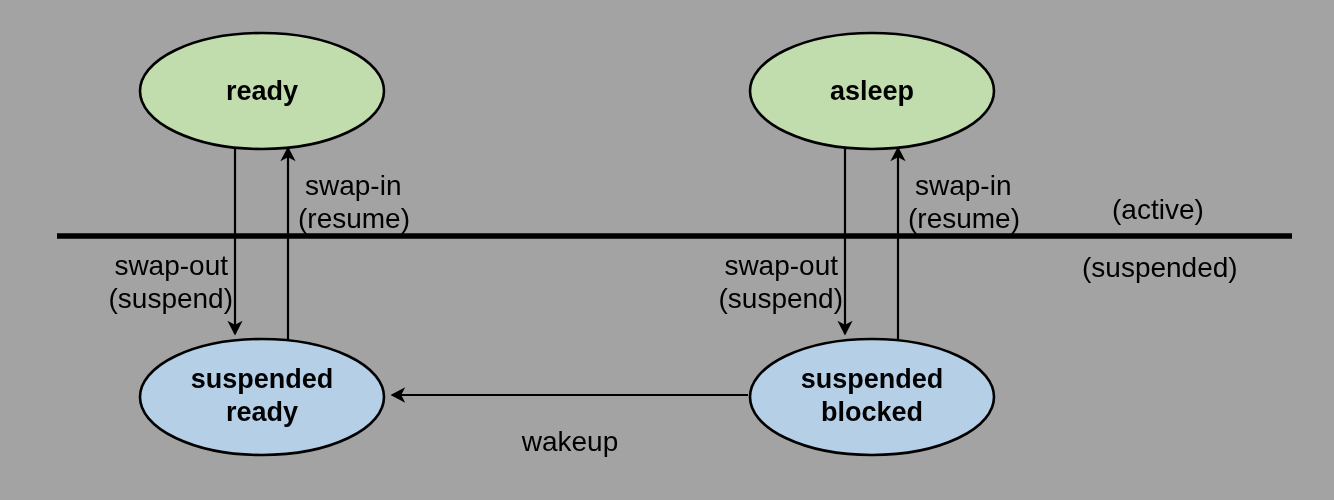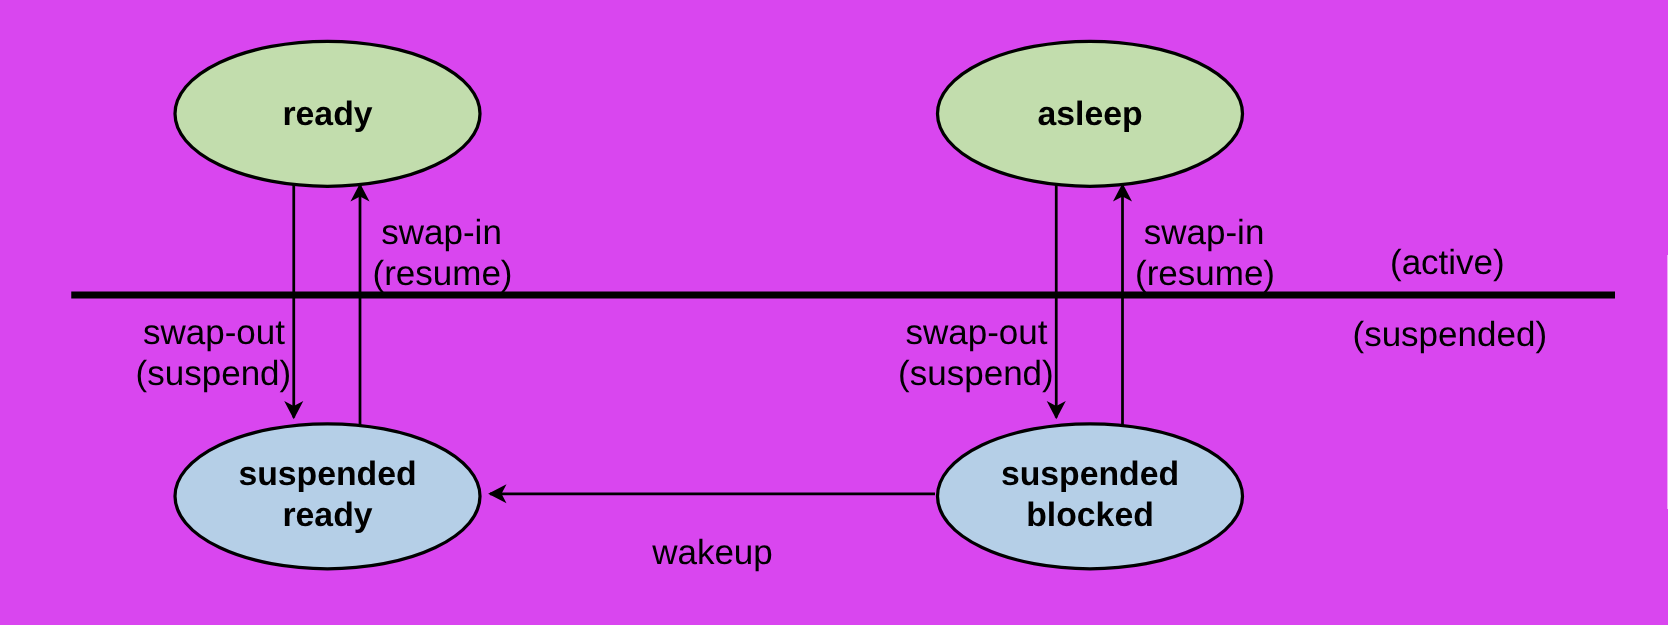--- a/index.html
+++ b/index.html
@@ -11,21 +11,21 @@
   body {
     width: 1334px;
     height: 500px;
     font-family: "Liberation Sans", sans-serif;
     overflow: hidden;
   }
   #diagram-root {
     position: relative;
     width: 1334px;
     height: 500px;
-    background: #d946ef;
+    background: #a3a3a3;
   }
   svg#state-diagram {
     display: block;
     width: 1334px;
     height: 500px;
   }
   .node-shape {
     stroke: #000000;
     stroke-width: 2.6;
   }

